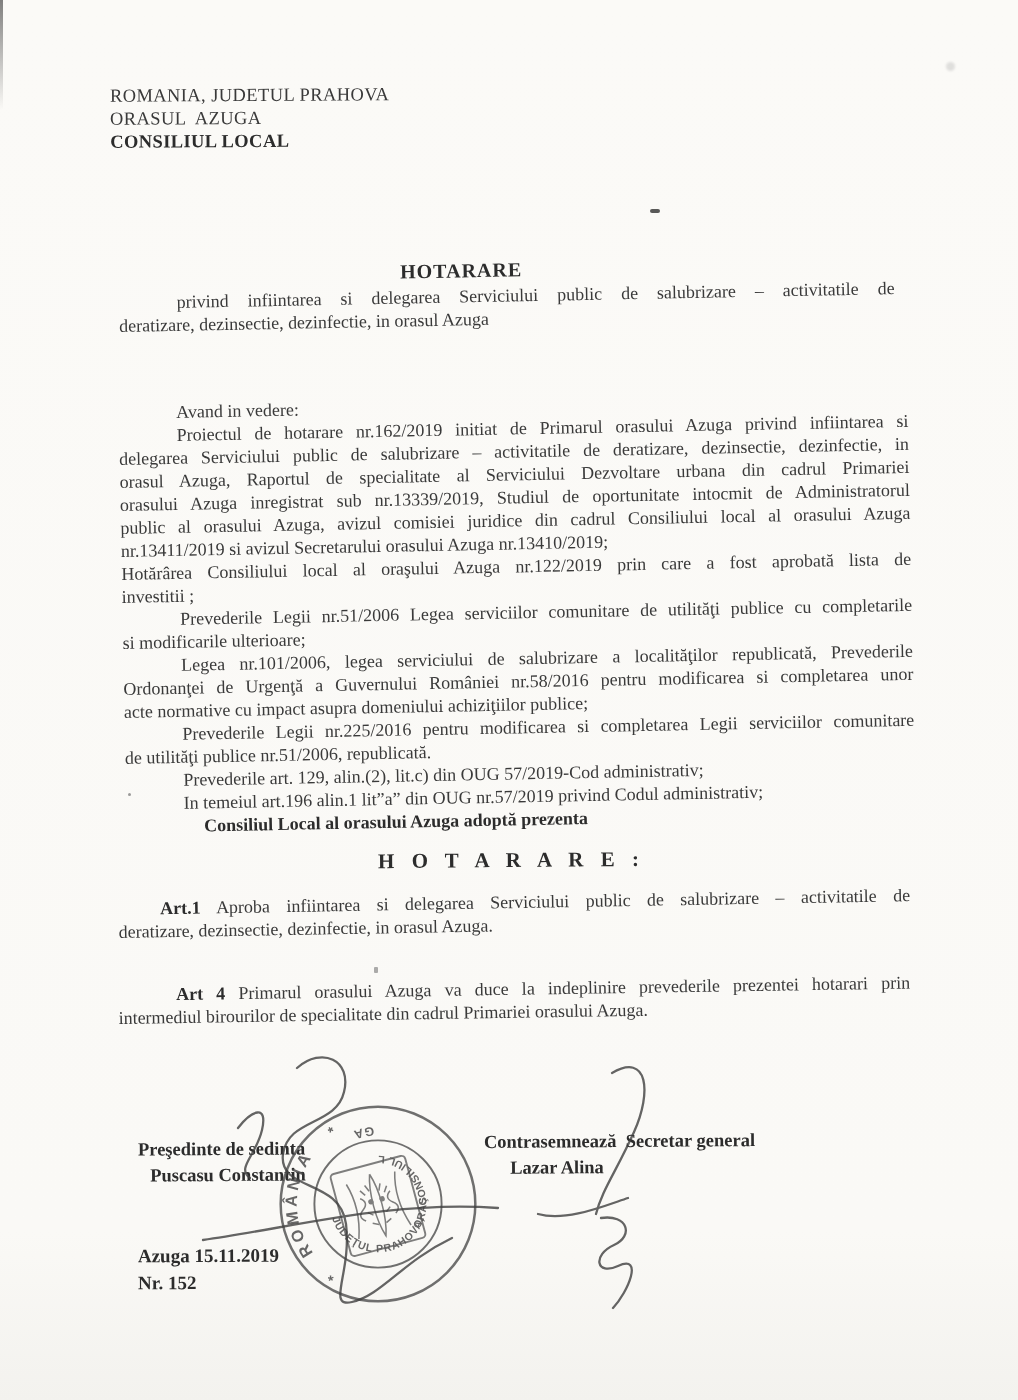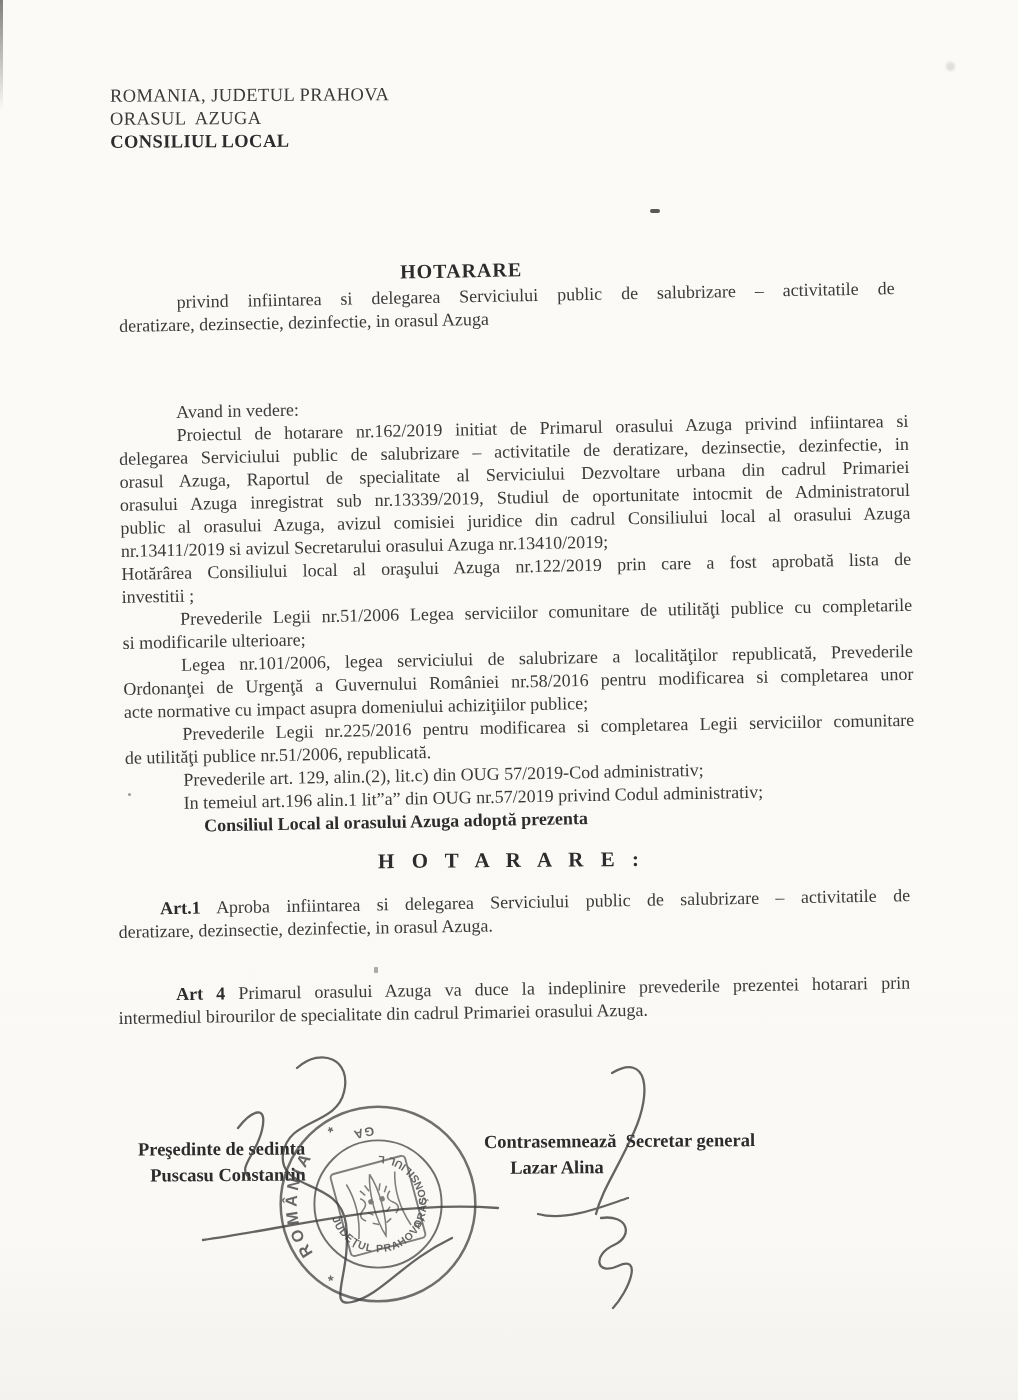--- a/index.html
+++ b/index.html
@@ -125,20 +125,24 @@
 
   <div class="abs sig sig-left">
     <div>Preşedinte de sedinta</div>
     <div class="l2">Puscasu Constantin</div>
   </div>
   <div class="abs sig sig-right">
     <div class="keep-sp">Contrasemnează  Secretar general</div>
     <div class="l2">Lazar Alina</div>
   </div>
 
+  <div class="abs footer">
+    <div>Azuga 15.11.2019</div>
+    <div>Nr. 152</div>
+  </div>
 
   <svg class="abs stamp" width="212" height="212" viewBox="0 0 220 220">
     <g stroke="#4d4d4d" fill="none" opacity="0.8">
       <circle cx="110" cy="110" r="101" stroke-width="2.6"></circle>
       <circle cx="110" cy="110" r="66" stroke-width="2"></circle>
     </g>
     <defs>
       <path id="cw" d="M110,26 a84,84 0 1,1 -0.2,0"></path>
       <path id="ccw" d="M110,30 a80,80 0 1,0 0.2,0"></path>
       <path id="ccwIn" d="M110,60 a50,50 0 1,0 0.2,0"></path>

